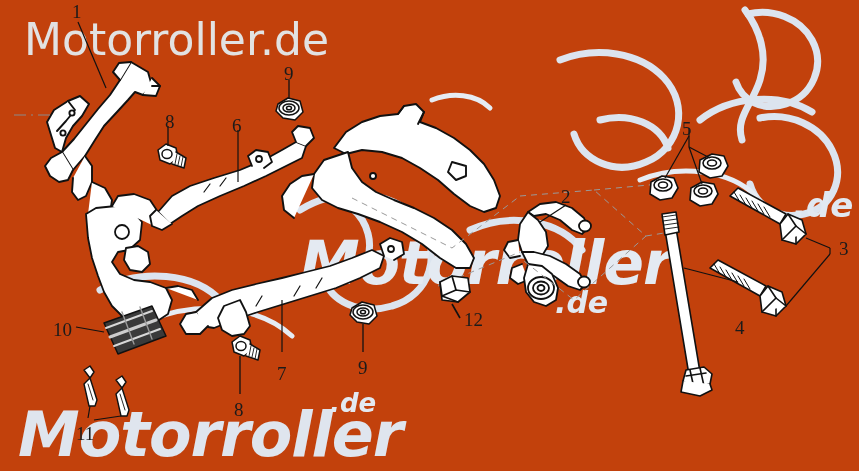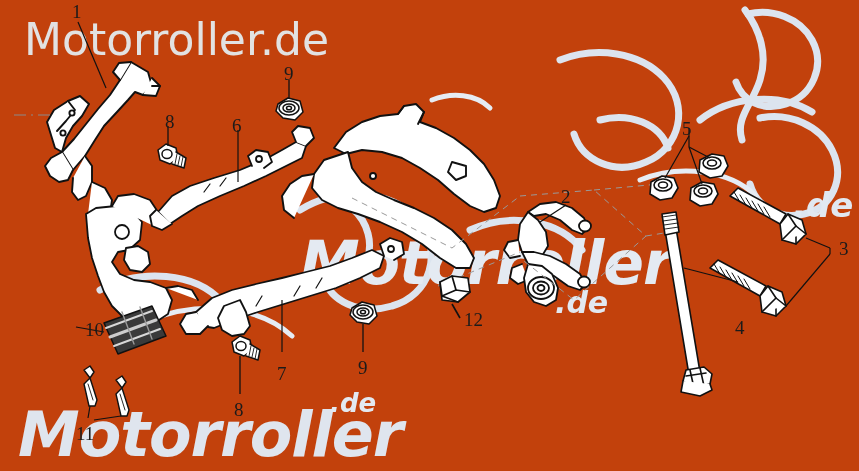--- a/index.html
+++ b/index.html
@@ -368,17 +368,17 @@
   <div class="lbl" style="left:561px;top:187px;">2</div>
   <div class="lbl" style="left:839px;top:239px;">3</div>
   <div class="lbl" style="left:735px;top:318px;">4</div>
   <div class="lbl" style="left:682px;top:119px;">5</div>
   <div class="lbl" style="left:232px;top:116px;">6</div>
   <div class="lbl" style="left:277px;top:364px;">7</div>
   <div class="lbl" style="left:165px;top:112px;">8</div>
   <div class="lbl" style="left:234px;top:400px;">8</div>
   <div class="lbl" style="left:284px;top:64px;">9</div>
   <div class="lbl" style="left:358px;top:358px;">9</div>
-  <div class="lbl" style="left:53px;top:320px;margin-left:32px;">10</div>
+  <div class="lbl" style="left:53px;top:320px;">10</div>
   <div class="lbl" style="left:76px;top:424px;">11</div>
   <div class="lbl" style="left:464px;top:310px;">12</div>
 
 </div>
 
 </body></html>

